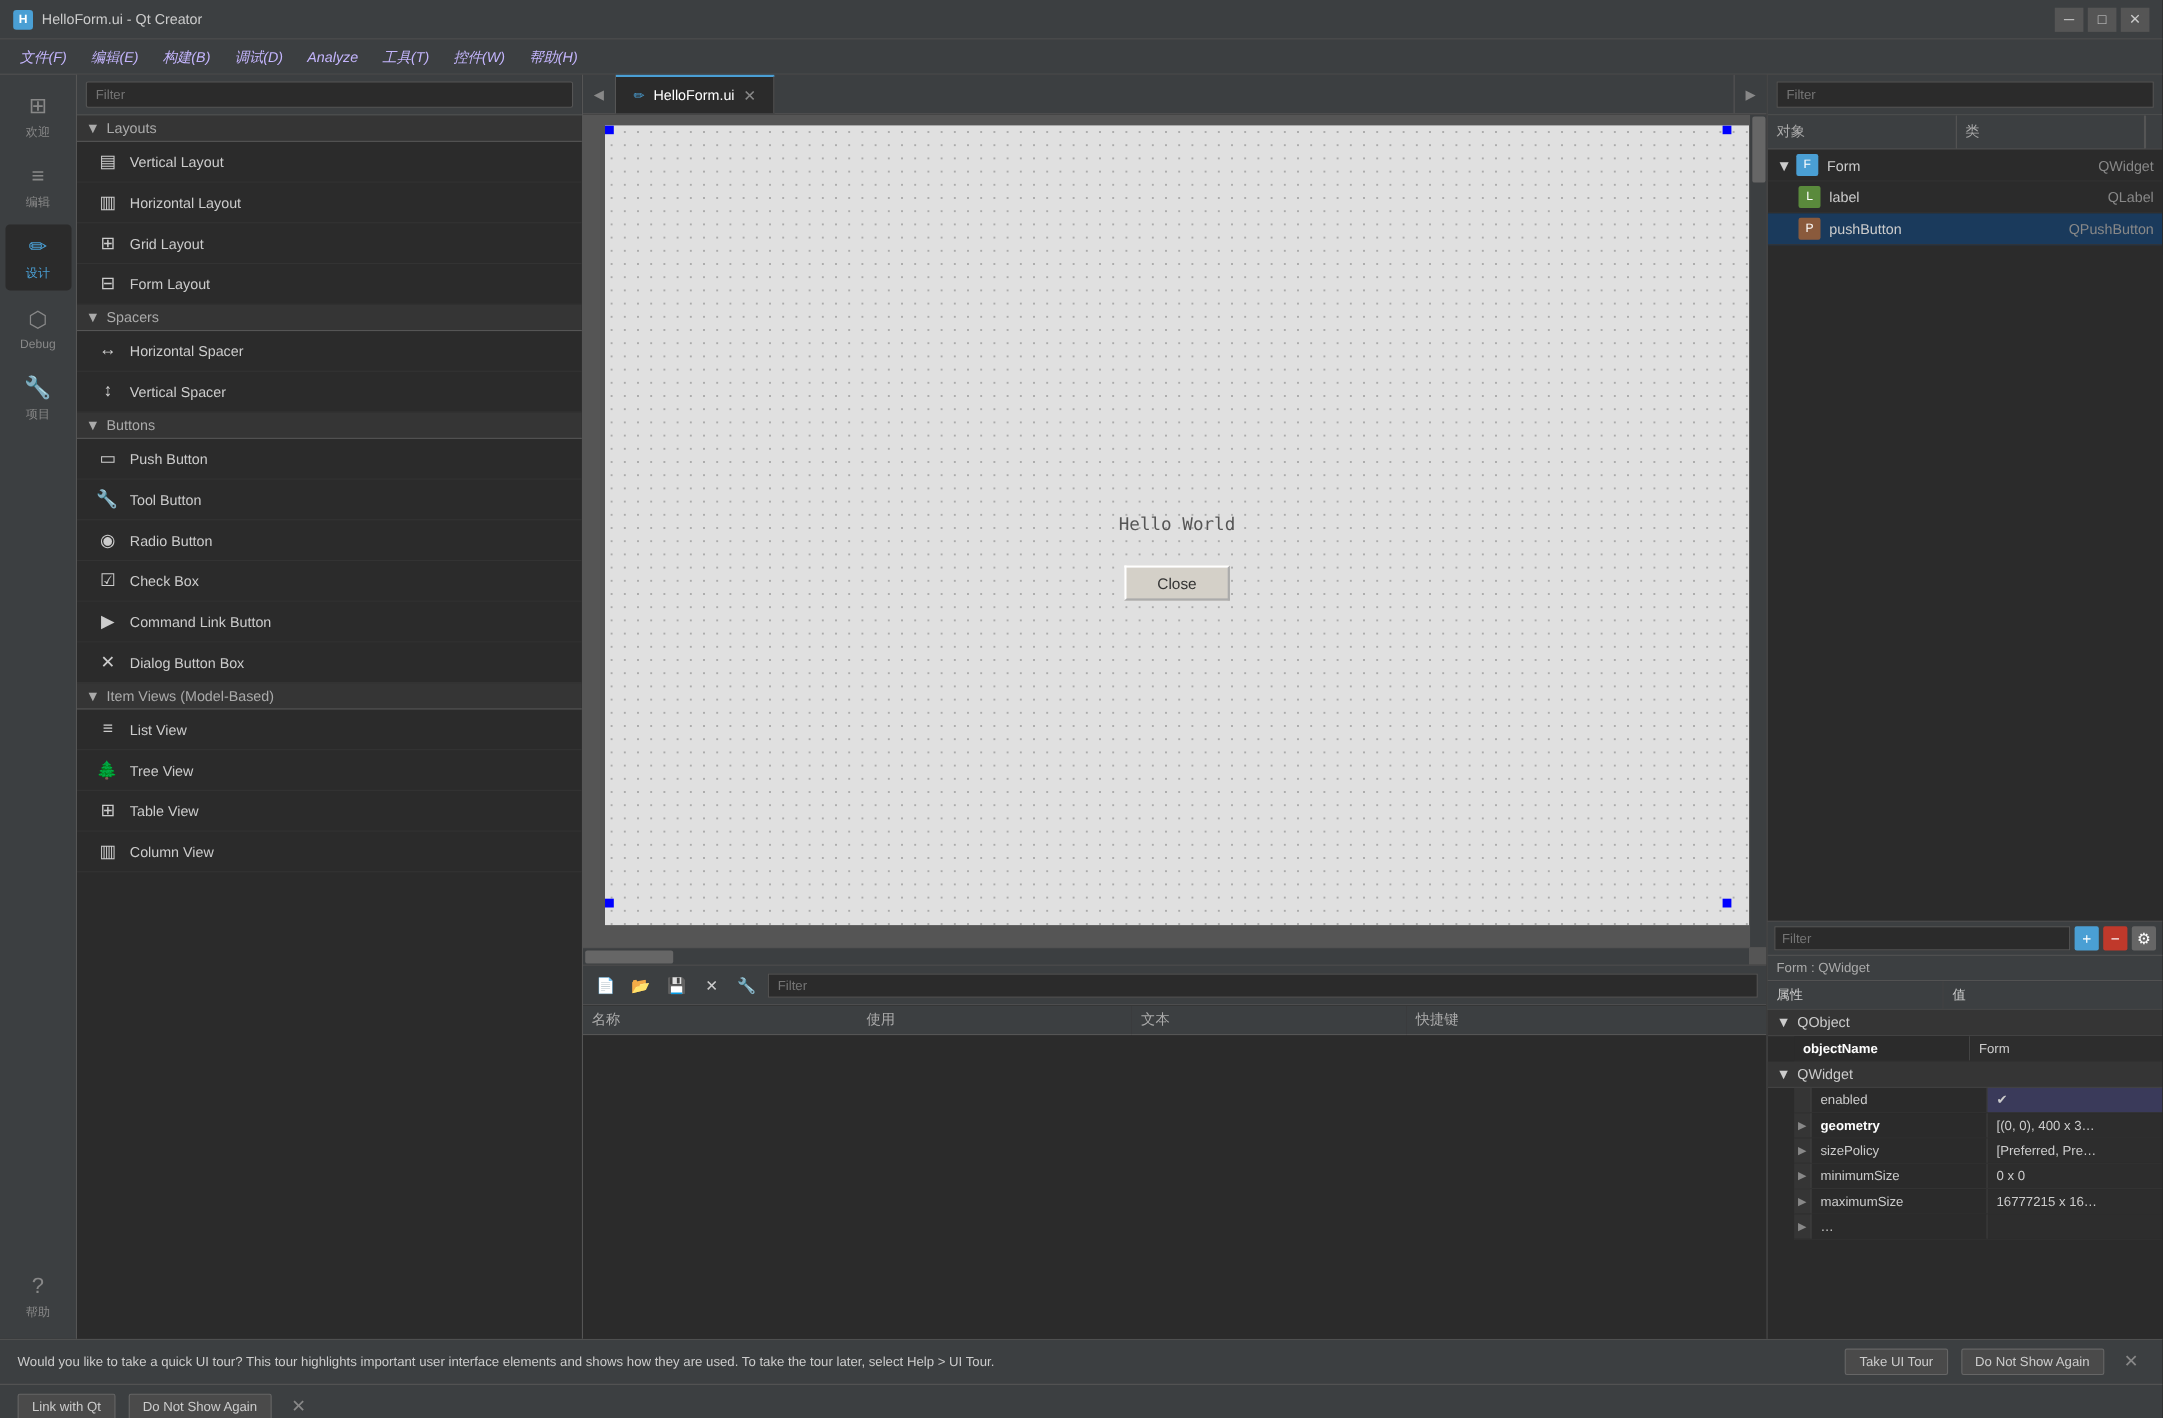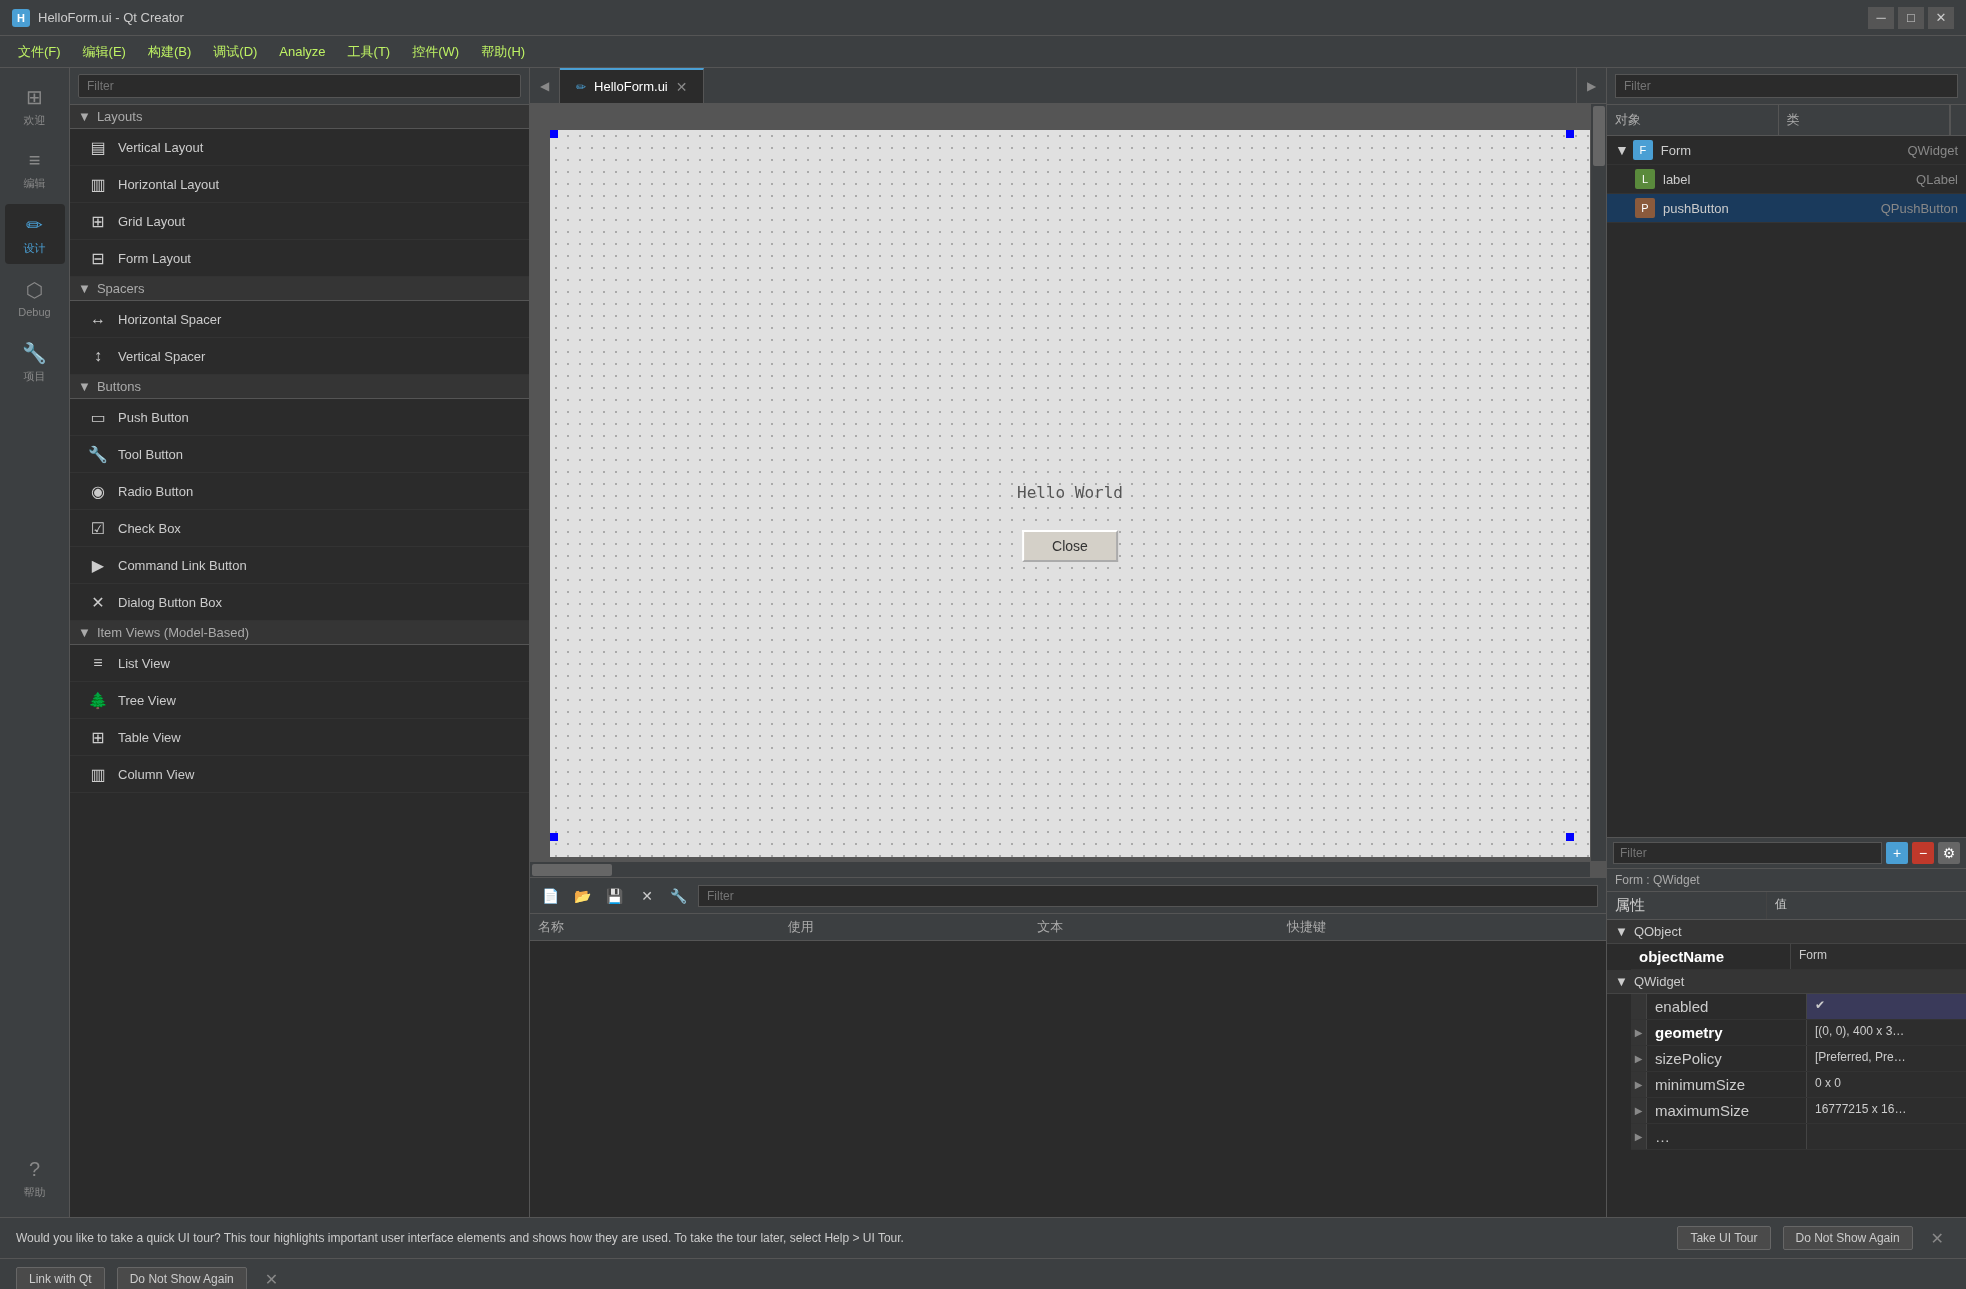--- a/index.html
+++ b/index.html
@@ -51,24 +51,25 @@
       background: #3c3f41;
       height: 32px;
       display: flex;
       align-items: center;
       padding: 0 8px;
       border-bottom: 1px solid #555;
       gap: 2px;
     }
     .menu-item {
       padding: 4px 10px;
-      color: #bef264;
+      color: #c4b5fd;
       cursor: pointer;
       border-radius: 3px;
       font-size: 13px;
+      font-style: italic;
     }
 
     
     .main-layout {
       display: flex;
       height: calc(1289px - 36px - 32px - 40px - 32px);
     }
 
     
     .activity-bar {
@@ -186,21 +187,21 @@
     .design-canvas {
       flex: 1;
       position: relative;
       overflow: hidden;
       background: #555;
     }
 
     
     .form-canvas {
       position: absolute;
-      top: 26px; left: 20px;
+      top: 10px; left: 20px;
       width: calc(100% - 36px);
       height: calc(100% - 46px);
       background-image: radial-gradient(circle, #aaa 1px, transparent 1px);
       background-size: 12px 12px;
       background-color: #e0e0e0;
       overflow: hidden;
     }
     .canvas-widget-label {
       position: absolute;
       top: 50%;
@@ -412,21 +413,21 @@
     }
     .props-row {
       display: flex;
       border-bottom: 1px solid #333;
       margin-left: 24px;
     }
     .props-name {
       width: 160px;
       padding: 4px 8px;
       color: #ccc;
-      font-size: 15px;
+      font-size: 12px;
       border-right: 1px solid #444;
       background: #2b2b2b;
     }
     .props-name.bold { font-weight: bold; color: #fff; }
     .props-value {
       flex: 1;
       padding: 4px 8px;
       color: #ccc;
       font-size: 12px;
       background: #2d2d2d;

